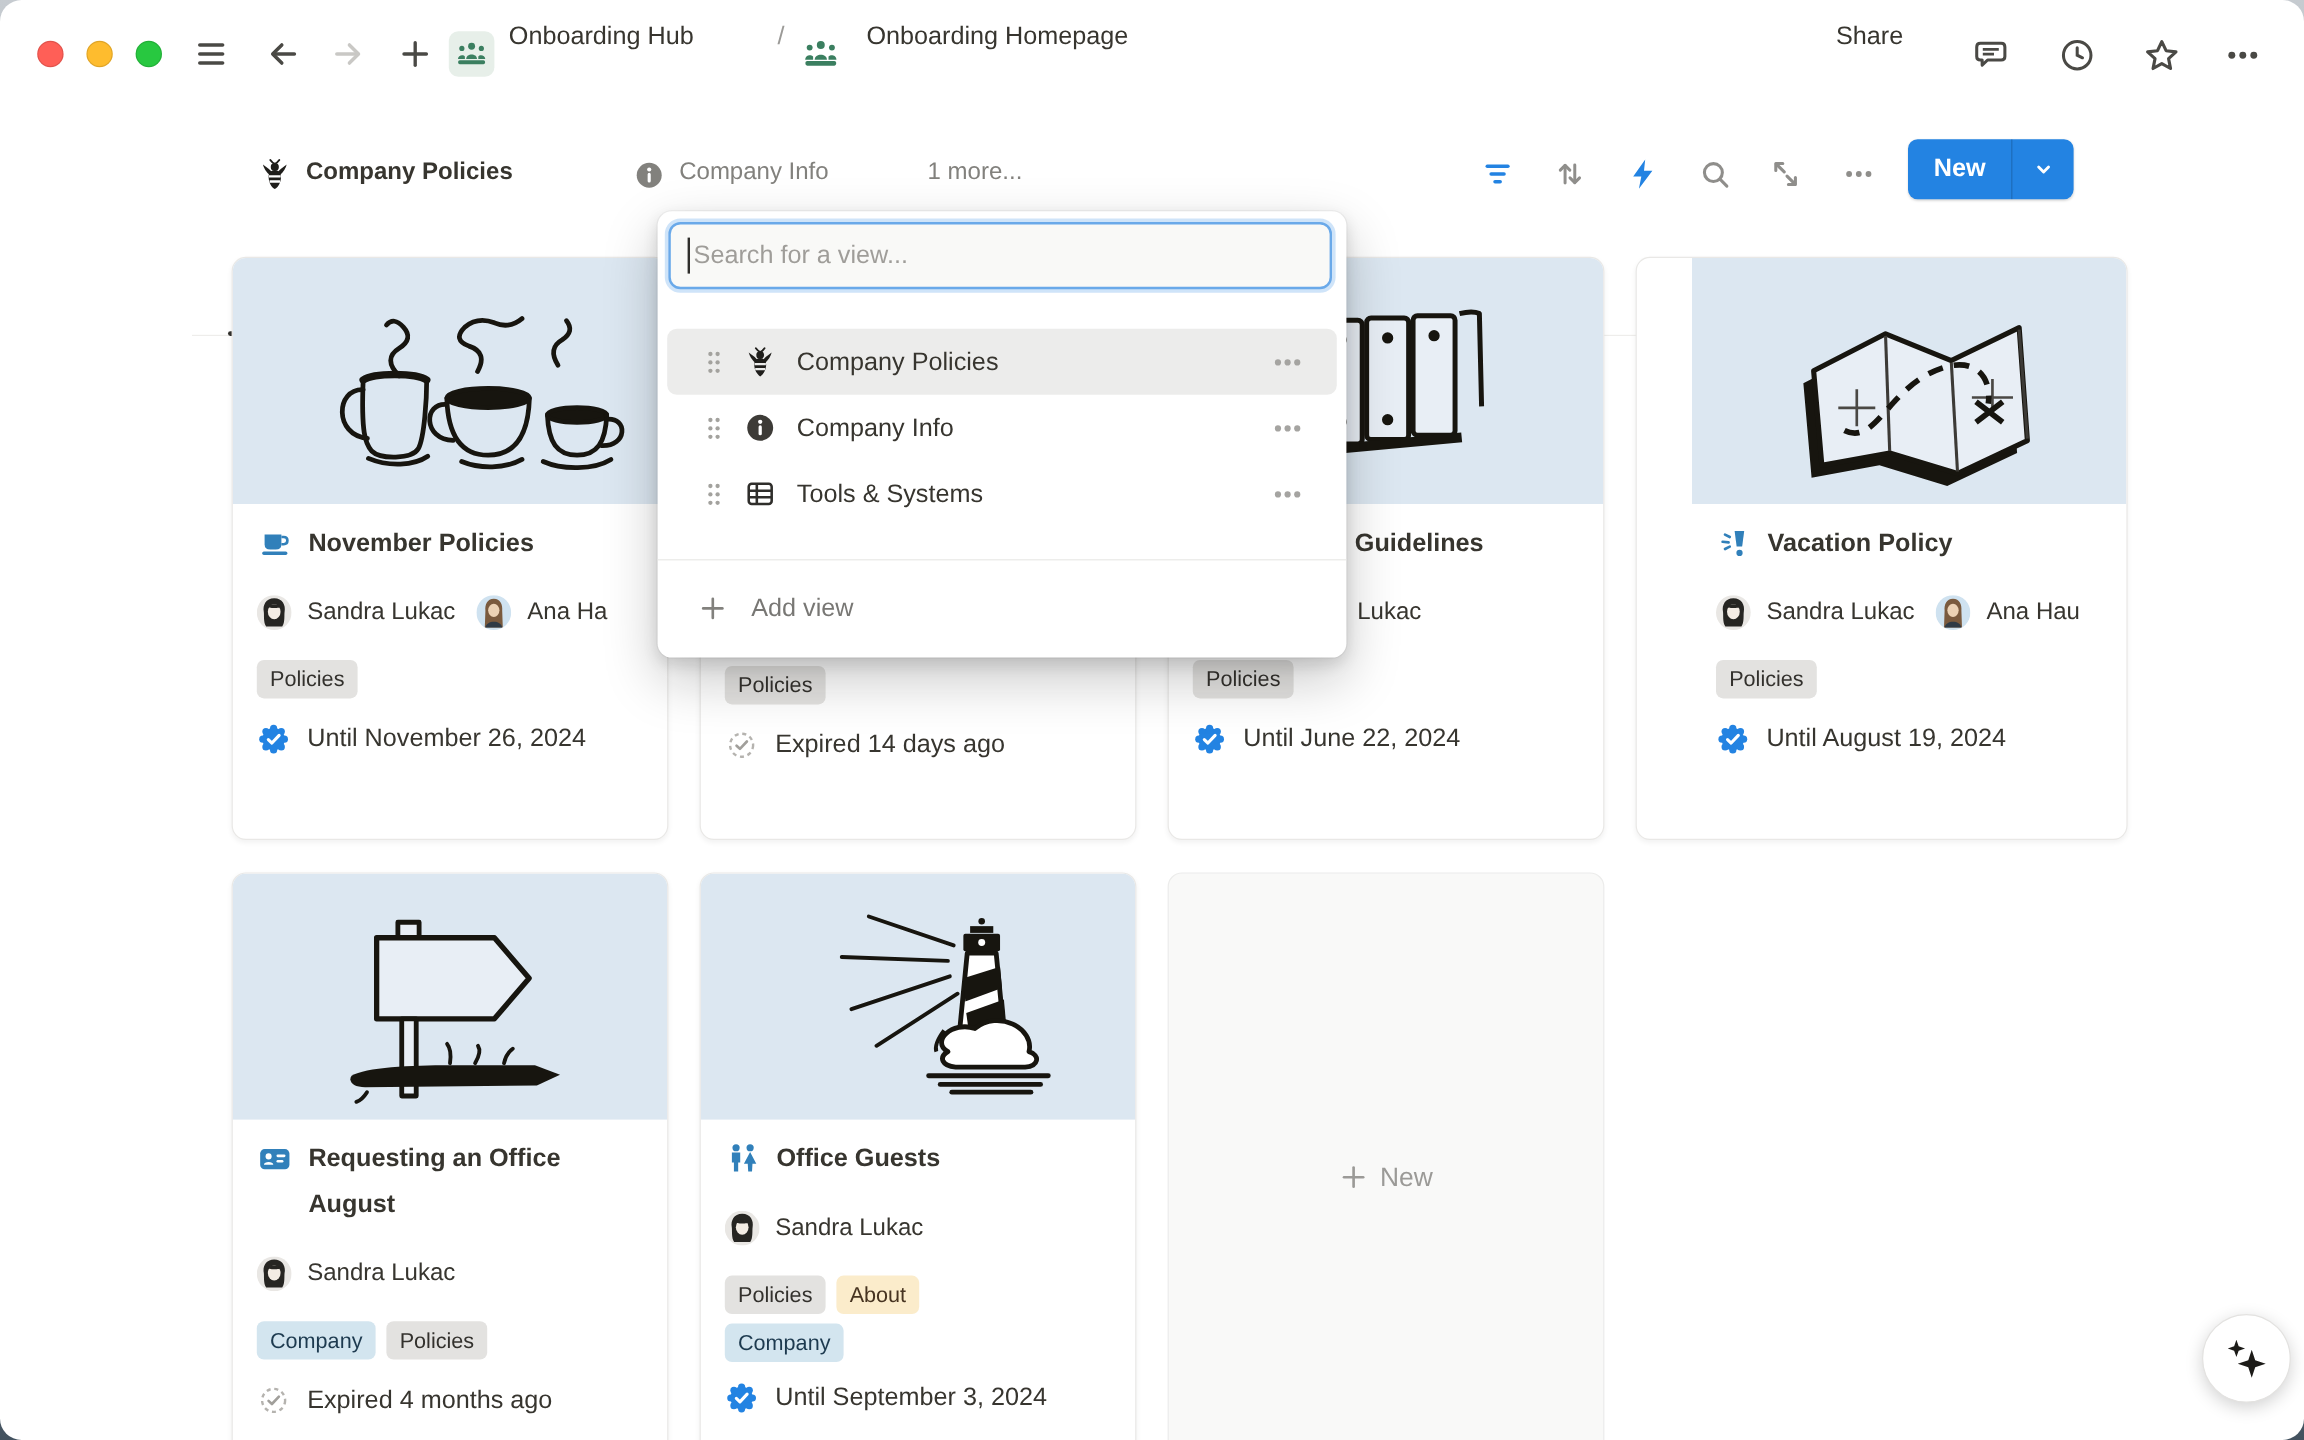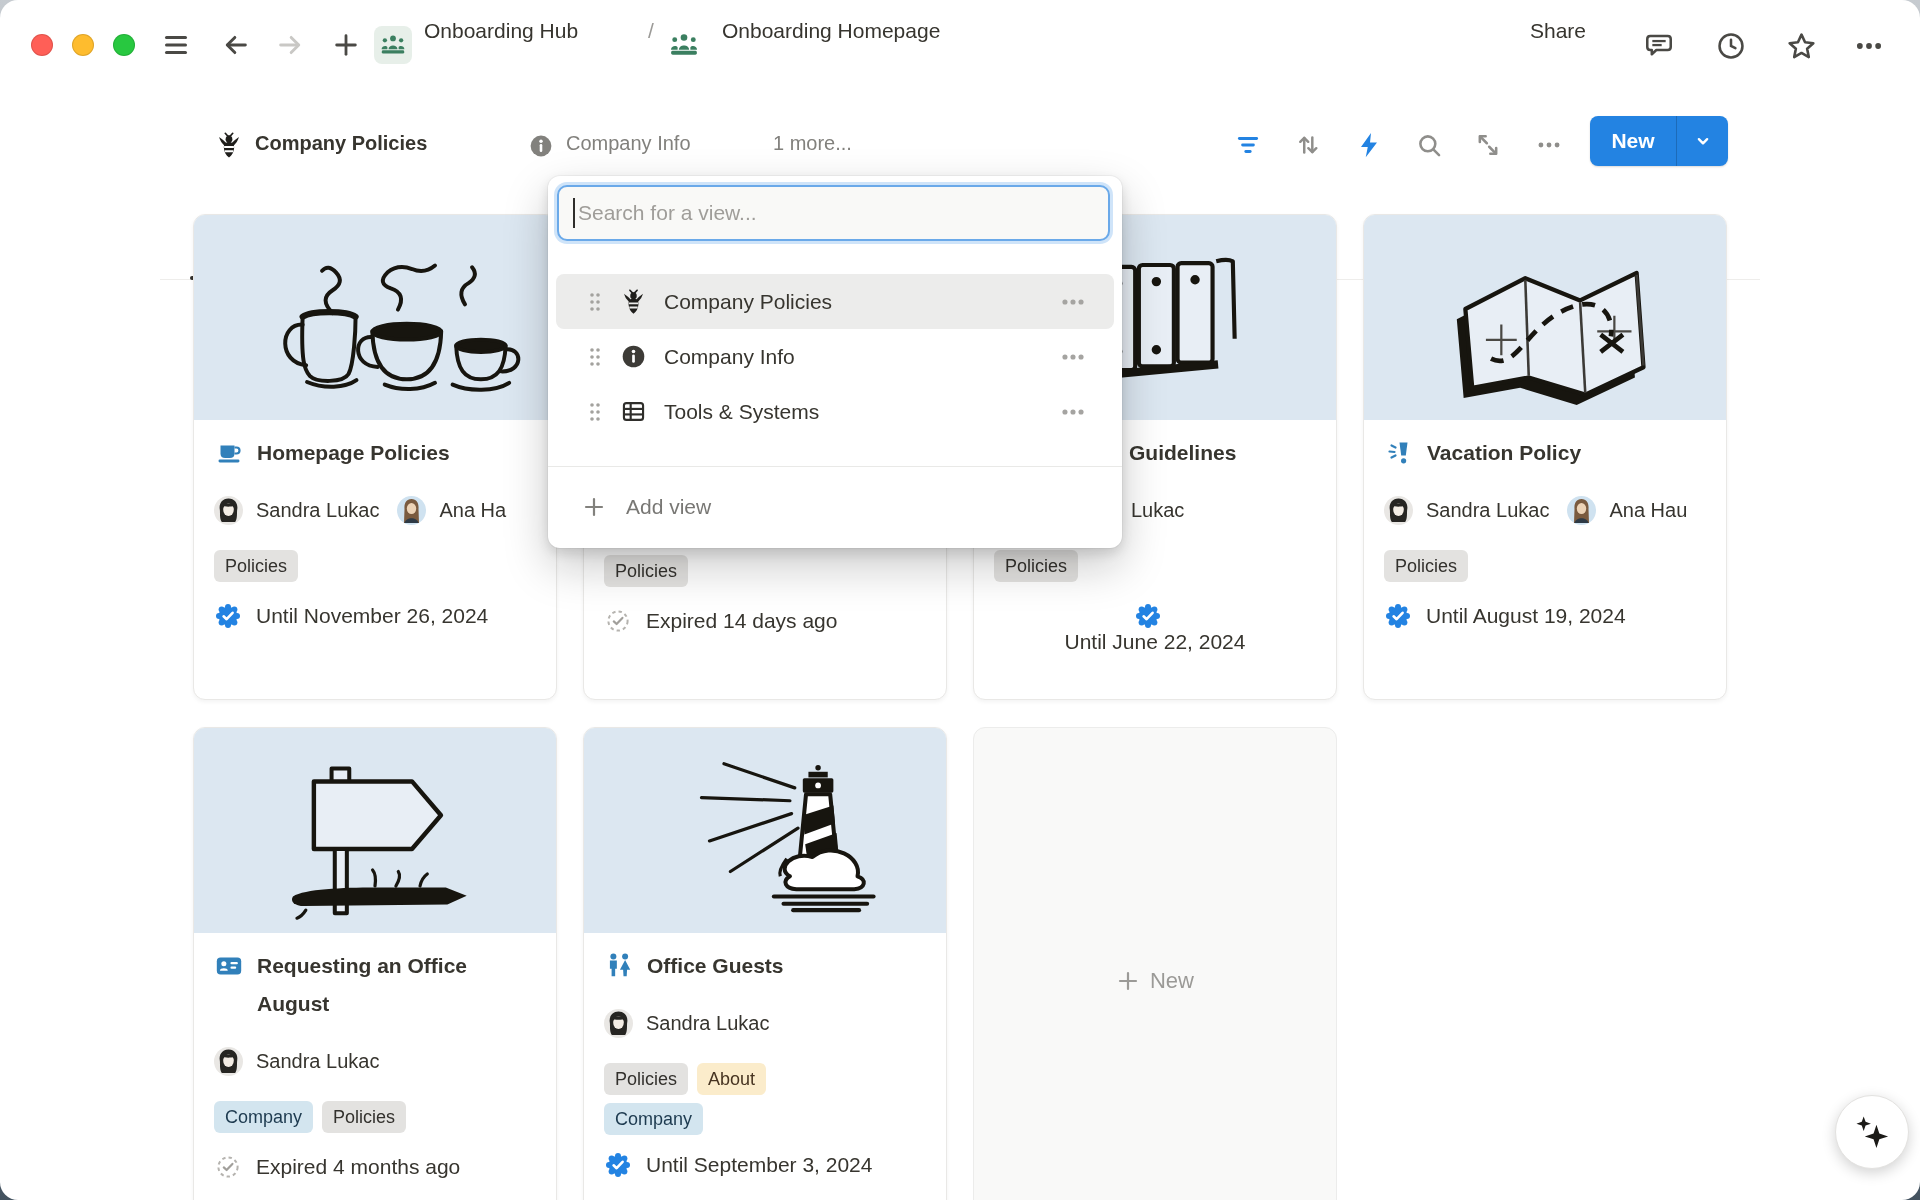--- a/index.html
+++ b/index.html
@@ -268,21 +268,21 @@
       <div class="card-title">
         <span class="ticon">
           <svg width="30" height="30" viewBox="0 0 30 30">
               <g fill="#3180ba">
                 <path d="M6.5 7.5 H20.5 V15.5 Q20.5 20 15.8 20 H11.2 Q6.5 20 6.5 15.5 Z"></path>
                 <rect x="4.5" y="21.5" width="21" height="3" rx="1.4"></rect>
               </g>
               <path d="M20.5 9.5 H22.5 Q25.5 9.5 25.5 12.5 Q25.5 15.5 22.5 15.5 H20.5" stroke="#3180ba" stroke-width="2.2" fill="none"></path>
             </svg>
         </span>
-        <span>Homepage Policies</span>
+        <span>November Policies</span>
       </div>
       <div class="people-row">
         <span class="avatar">
           <svg width="29" height="29" viewBox="0 0 29 29">
               <clipPath id="c1a">
                 <circle cx="14.5" cy="14.5" r="14.5"></circle>
               </clipPath>
               <g clip-path="url(#c1a)">
                 <rect width="29" height="29" fill="#e9e7e4"></rect>
                 <path d="M14.5 2.5 C7.5 2.5 4.8 8.5 5.8 13.5 C6.3 16.5 5.3 22.5 7.8 26 H21.2 C23.7 22.5 22.7 16.5 23.2 13.5 C24.2 8.5 21.5 2.5 14.5 2.5 Z" fill="#262522"></path>
@@ -369,41 +369,41 @@
     <div class="card-body">
       <div class="card-title" style="margin-left:135px;">
         <span>Guidelines</span>
       </div>
       <div class="people-row" style="margin-left:137px;">
         <span>Lukac</span>
       </div>
       <div class="tags-row">
         <span class="tag gray">Policies</span>
       </div>
-      <div class="status-row" style="flex-direction:column;">
+      <div class="status-row" style="">
         <svg width="28" height="28" viewBox="0 0 28 28">
             <g fill="#2383e2">
               <circle cx="14" cy="14" r="9.3"></circle>
               <circle cx="14" cy="5" r="3"></circle>
               <circle cx="20.4" cy="7.6" r="3"></circle>
               <circle cx="23" cy="14" r="3"></circle>
               <circle cx="20.4" cy="20.4" r="3"></circle>
               <circle cx="14" cy="23" r="3"></circle>
               <circle cx="7.6" cy="20.4" r="3"></circle>
               <circle cx="5" cy="14" r="3"></circle>
               <circle cx="7.6" cy="7.6" r="3"></circle>
             </g>
             <path d="M9.6 14.3 L12.6 17.2 L18.6 10.8" stroke="#fff" stroke-width="2.6" fill="none" stroke-linecap="round" stroke-linejoin="round"></path>
           </svg>
         <span>Until June 22, 2024</span>
       </div>
     </div>
   </div>
 
-  <div class="card" style="left:1363px;top:214px;height:484px;">
+  <div class="card" style="left:1363px;top:214px;height:484px;padding-left:46px;">
     <div class="cover">
       <svg width="310" height="180" viewBox="0 0 362 205" fill="none" stroke="#17150f" stroke-linejoin="round">
         <path d="M78 104 L148 68 L212 94 L278 62 L286 172 L218 204 L152 184 L86 196 Z" fill="#17150f" stroke="none"></path>
         <path d="M88 92 L158 56 L222 82 L288 50 L296 160 L228 192 L162 172 L96 184 Z" fill="#e8eef5" stroke-width="5"></path>
         <path d="M158 58 L162 170" stroke-width="3" stroke="#3c3a36"></path>
         <path d="M222 84 L228 190" stroke-width="3" stroke="#3c3a36"></path>
         <path d="M288 52 L296 158" stroke-width="3" stroke="#3c3a36"></path>
         <path d="M112 128 H148 M130 110 V146" stroke-width="2.6" stroke="#4a4844"></path>
         <path d="M242 118 H282 M262 100 V136" stroke-width="2.6" stroke="#4a4844"></path>
         <path d="M118 150 C146 164 158 118 198 96 C238 74 262 92 258 124" stroke-width="5.5" stroke-dasharray="15 11"></path>

